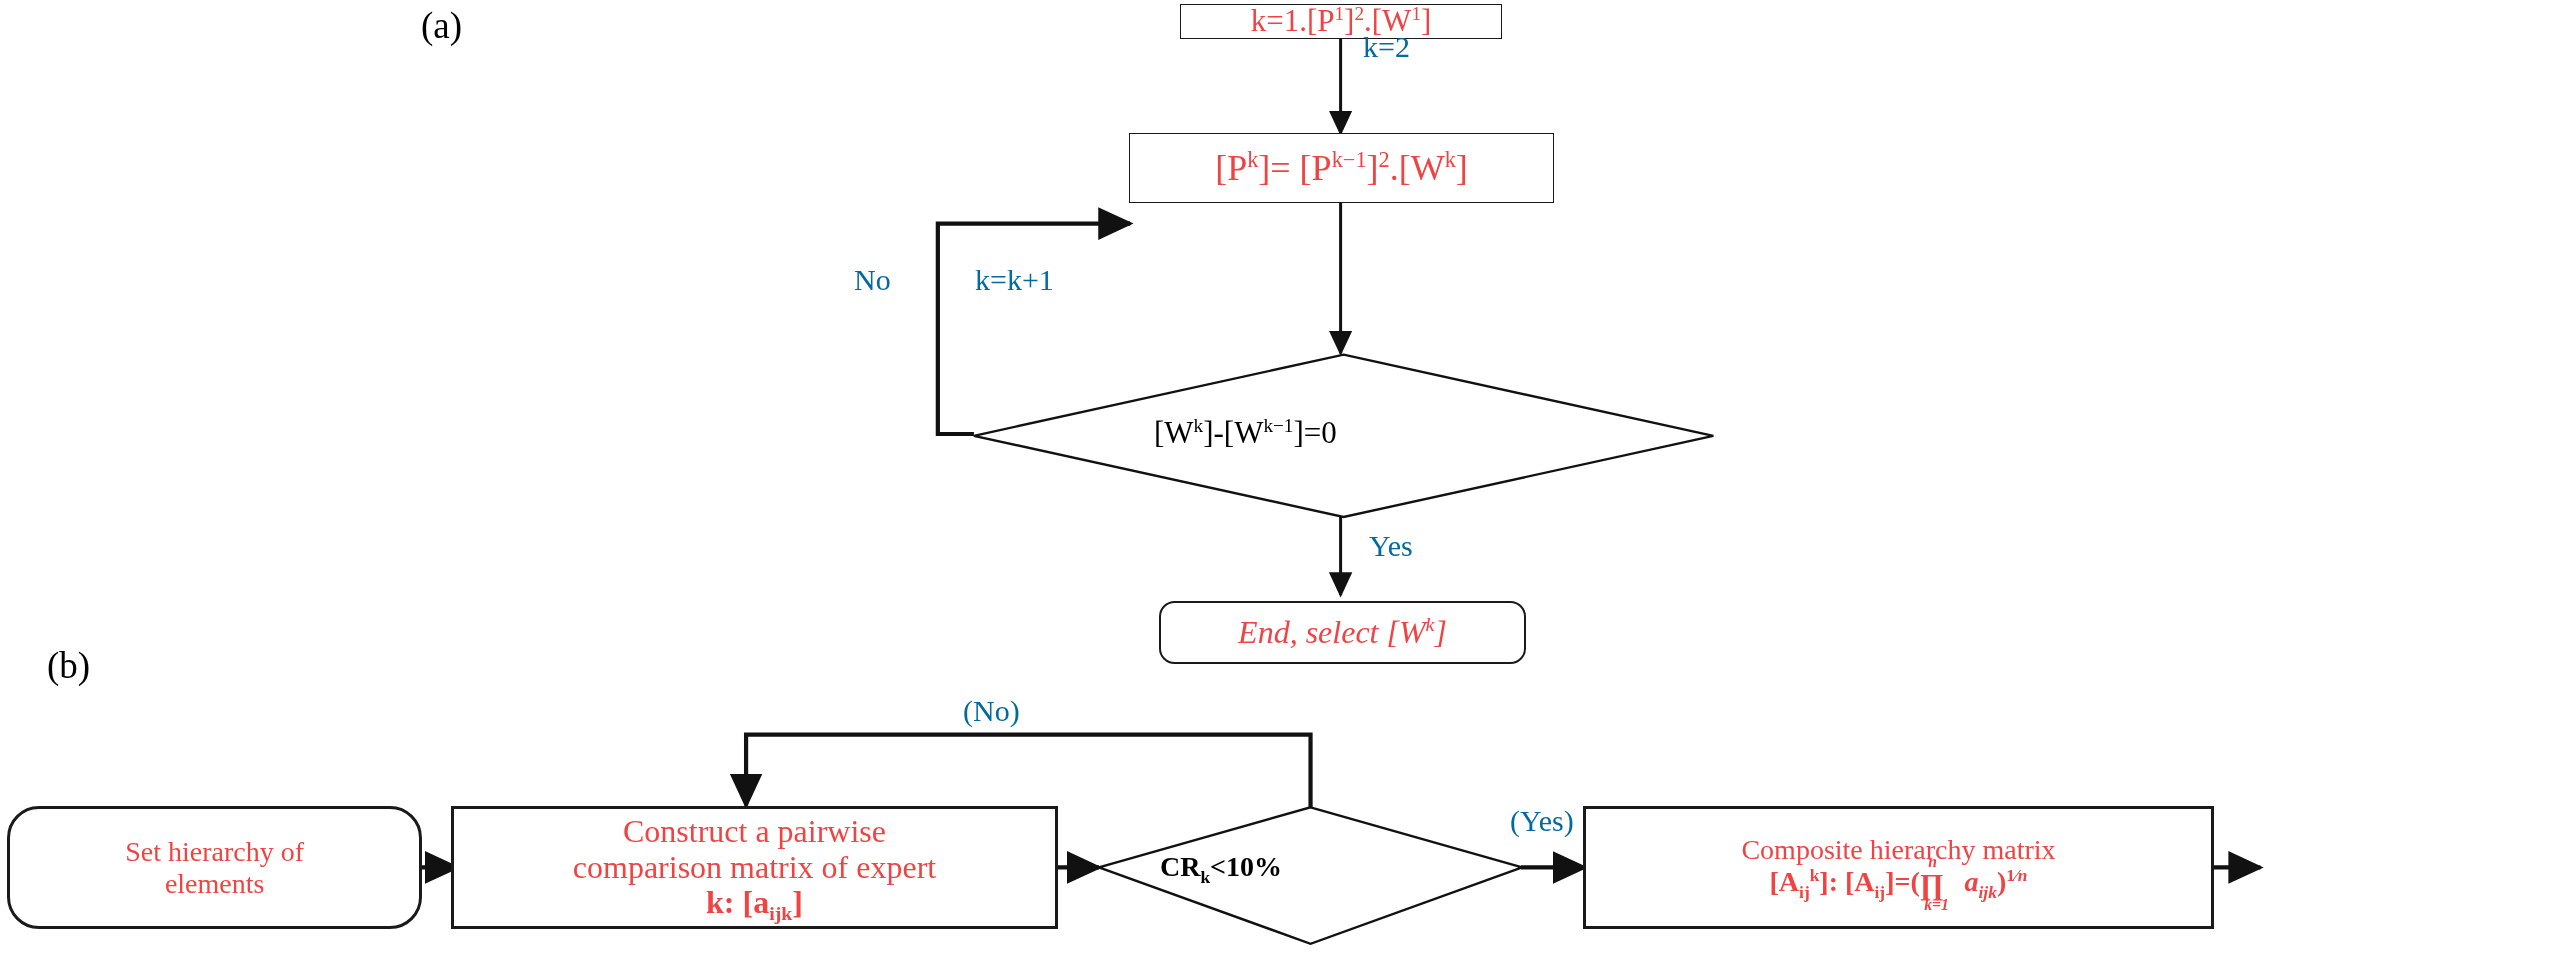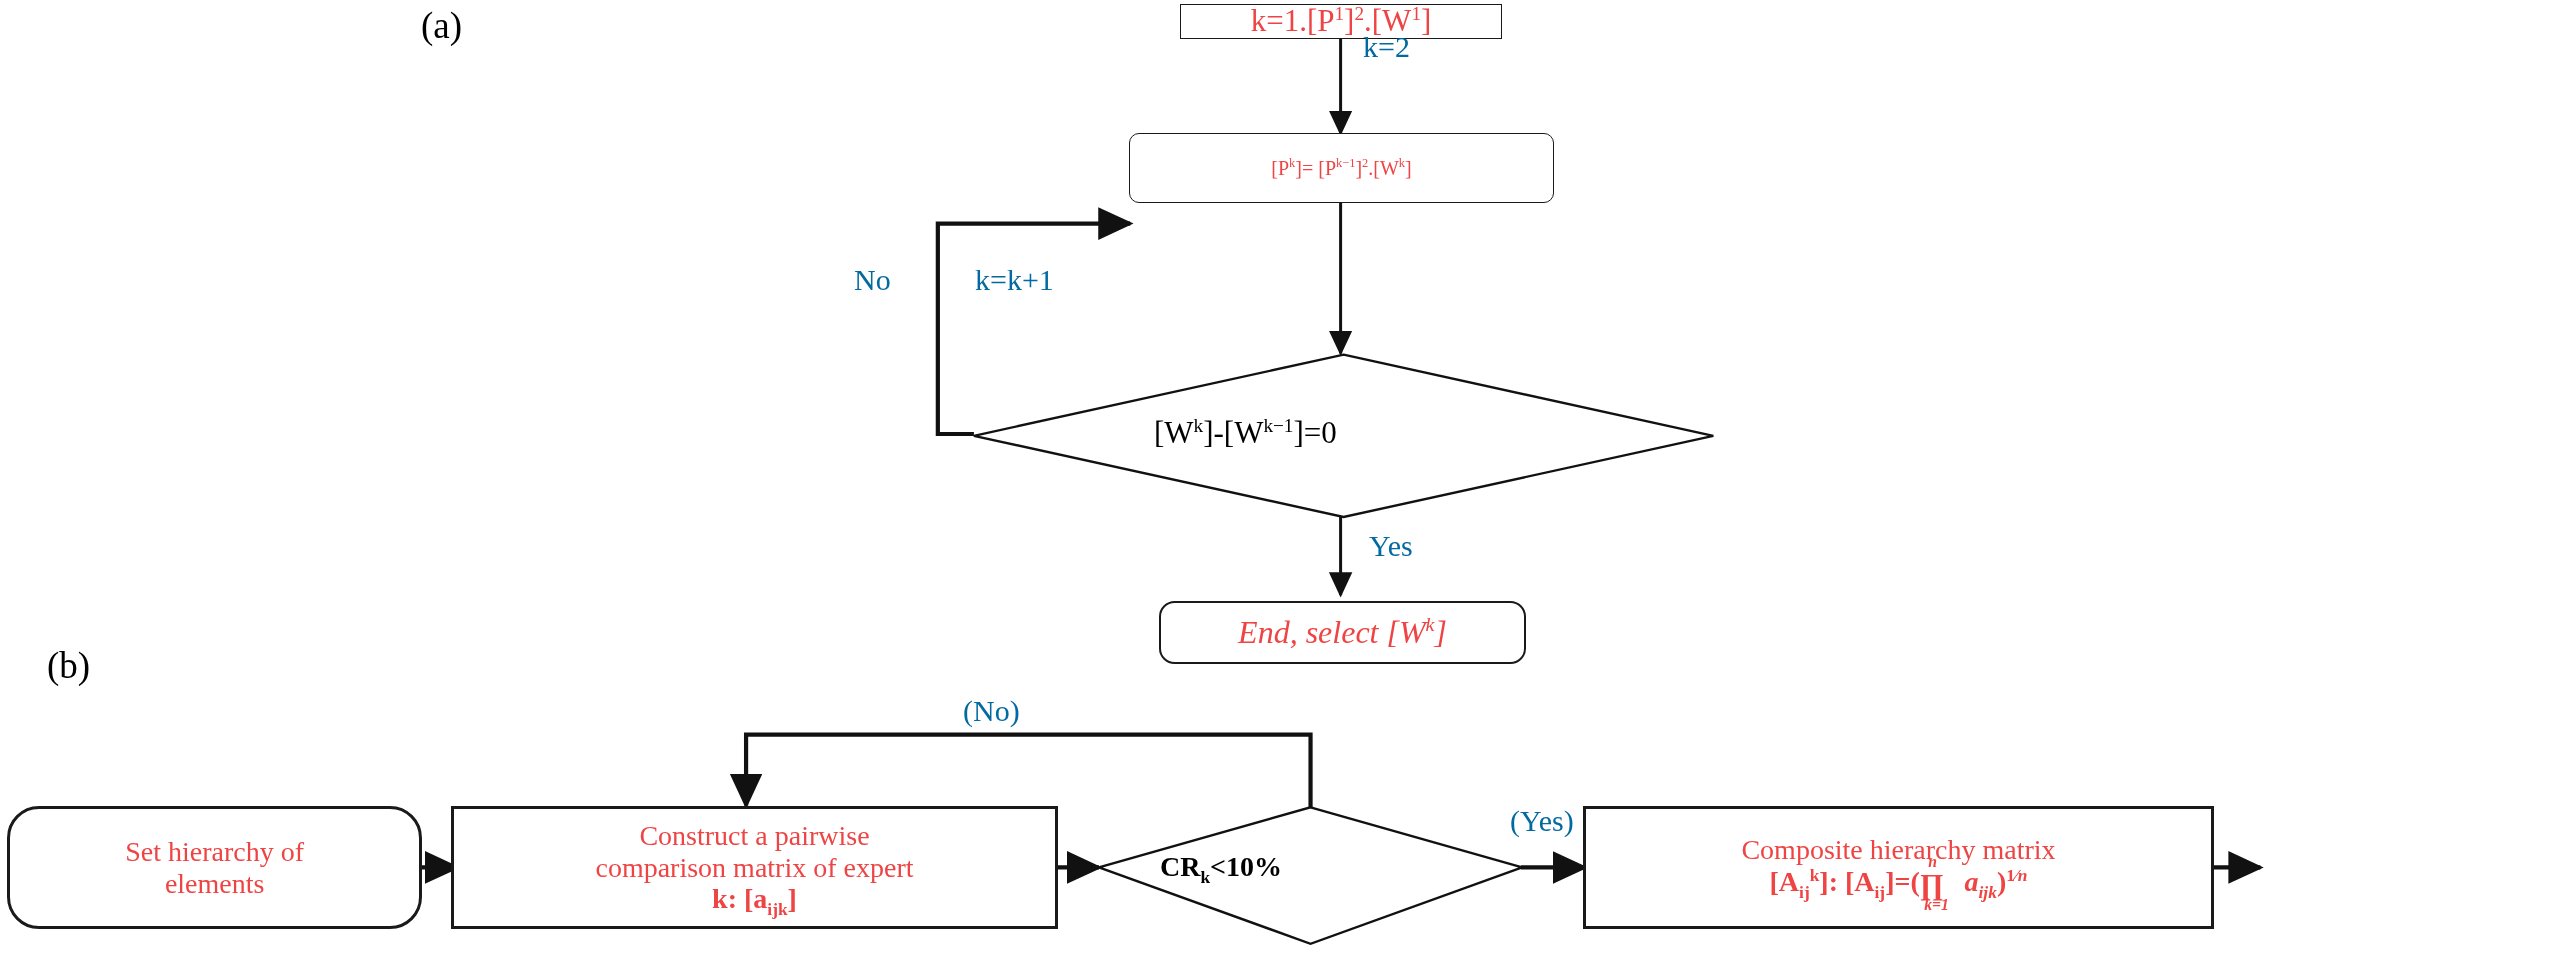--- a/index.html
+++ b/index.html
@@ -126,21 +126,21 @@
   </svg>
 
   <div class="panel-tag" style="left:421px; top:3.6px;">(a)</div>
 
   <div class="panel-tag" style="left:47px; top:644px;">(b)</div>
 
   <div class="node-box" style="left:1180px; top:3.6px; width:322px; height:35px; font-size:31px;">
     <span>k=1.[P<sup>1</sup>]<sup>2</sup>.[W<sup>1</sup>]</span>
   </div>
 
-  <div class="node-box" style="left:1129px; top:133px; width:425px; height:70px; font-size:20px;border-radius:10px;">
+  <div class="node-box" style="left:1129px; top:133px; width:425px; height:70px; font-size:36px;">
     <span>[P<sup>k</sup>]= [P<sup>k−1</sup>]<sup>2</sup>.[W<sup>k</sup>]</span>
   </div>
 
   <div class="diamond-label" style="left:1154px; top:415px; width:379px; font-size:31px;">[W<sup>k</sup>]-[W<sup>k−1</sup>]=0</div>
 
   <div class="node-box rounded" style="left:1159px; top:601px; width:367px; height:63px; font-size:32px;font-style:italic;">
     <span>End, select [W<sup>k</sup>]</span>
   </div>
 
   <div class="label-free" style="left:1363px; top:30px; font-size:30px;">k=2</div>
@@ -151,21 +151,21 @@
 
   <div class="label-free" style="left:1369px; top:529px; font-size:30px;">Yes</div>
 
   <div class="node-box thick" style="left:7.2px; top:806px; width:415px; height:123px; font-size:28px;border-radius:32px;">
     <div>
       <span>Set hierarchy of</span><br>
       <span>elements</span>
     </div>
   </div>
 
-  <div class="node-box thick" style="left:451px; top:806px; width:607px; height:123px; font-size:28px;">
+  <div class="node-box thick" style="left:451px; top:806px; width:607px; height:123px; font-size:32px;">
     <div>
       <span>Construct a pairwise</span><br>
       <span>comparison matrix of expert</span><br>
       <span class="bold">k: [a<sub>ijk</sub>]</span>
     </div>
   </div>
 
   <div class="diamond-label bold" style="left:1160px; top:851px; width:301px; font-size:28px;">CR<sub>k</sub>&lt;10%</div>
 
   <div class="node-box thick" style="left:1583px; top:806px; width:631px; height:123px; font-size:28px;">

